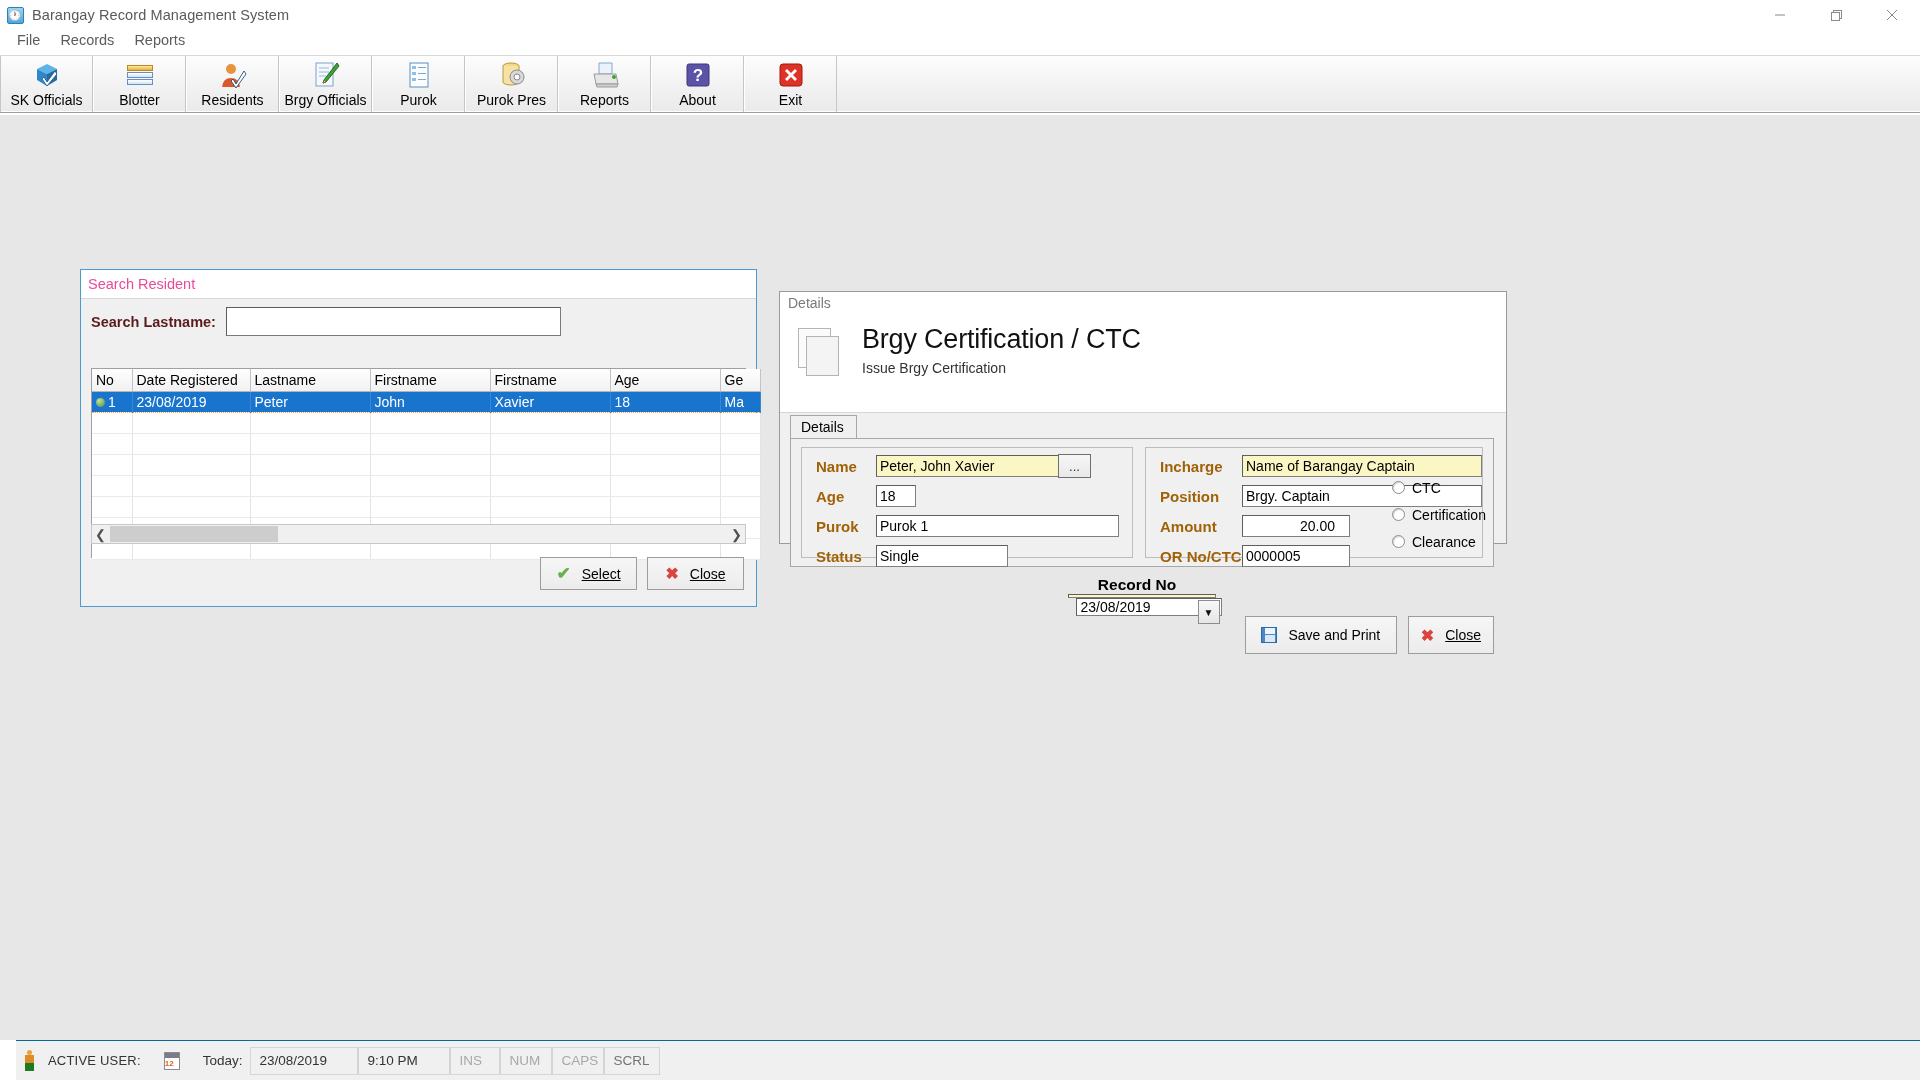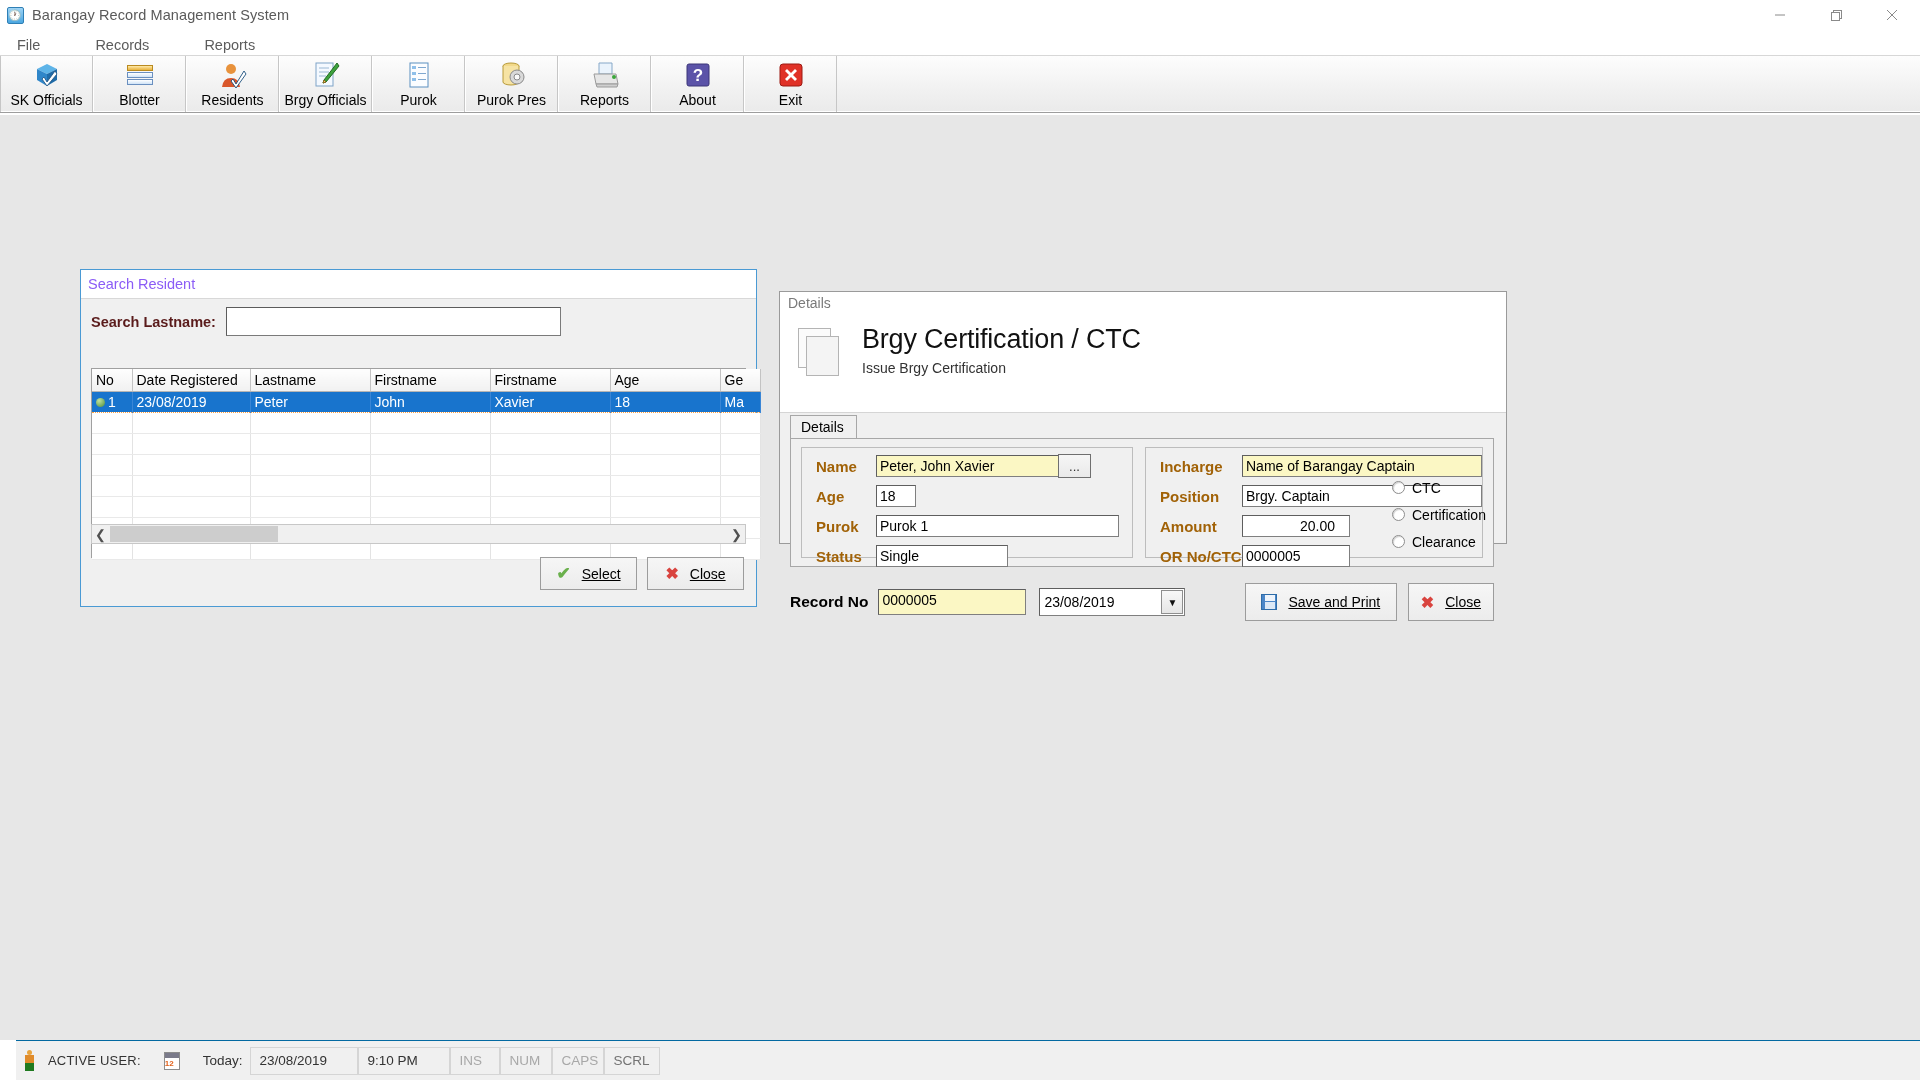--- a/index.html
+++ b/index.html
@@ -24,22 +24,22 @@
     border:1px solid #2e7fb5;border-radius:2px;
     display:flex;align-items:center;justify-content:center;
     font-size:11px;color:#fff;
   }
   #app-title{ font-size:14.5px; color:#5a5a5a; letter-spacing:0.1px;text-align:center;}
   #wincontrols{ position:absolute; right:0; top:0; height:30px; display:flex;}
   .wbtn{ width:56px;height:30px;display:flex;align-items:center;justify-content:center;
          color:#8a8a8a;font-size:15px;}
 
   
-  #menubar{ height:25px; background:#ffffff; display:flex; align-items:flex-end;
-            padding-left:7px;gap:35px; }
+  #menubar{ height:25px; background:#ffffff; display:flex; align-items:flex-start;
+            padding-left:7px; }
   .menuitem{ font-size:14.5px; color:#5c5c5c; padding:2px 10px; }
 
   
   #toolbar{
     height:58px; background:linear-gradient(#fdfdfd,#f2f2f2 55%,#eaeaea);
     border-top:1px solid #d7d7d7;
     border-bottom:1px solid #9d9d9d;
     display:flex; align-items:stretch;
     box-shadow:inset 0 -1px 0 #ffffff;
   }
@@ -64,21 +64,21 @@
               background:#e7e7e7; }
 
   
   #searchwin{
     position:absolute; left:80px; top:154px; width:677px; height:338px;
     background:#f0f0f0; border:1px solid #4a9ad4;
   }
   #searchwin-title{
     height:29px; background:#ffffff; border-bottom:1px solid #d8d8d8;
     display:flex; align-items:center; padding-left:7px;
-    font-size:14.5px; color:#8b5cf6;
+    font-size:14.5px; color:#ec4899;
   }
   #search-row{ height:45px; display:flex; align-items:center; padding-left:10px;}
   #search-label{ font-size:14.5px; font-weight:bold; color:#5a1b1b; margin-right:10px;}
   #search-input{
     width:335px; height:29px; border:1px solid #7a7a7a; border-top-color:#5c5c5c;
     border-left-color:#5c5c5c; background:#fff; font-size:14px; padding:0 3px;
     font-family:"Liberation Sans",sans-serif;
   }
 
   
@@ -178,21 +178,21 @@
 
   .radio-col{ position:absolute; left:246px; top:26px; }
   .rrow{ display:flex; align-items:center; height:27px; }
   .radio{ width:13px;height:13px;border-radius:50%;
           background:#fff;border:1px solid #8d8d8d; box-shadow:inset 1px 1px 1px #d2d2d2;
           margin-right:7px;}
   .rlabel{ font-size:14px;color:#000;}
 
   
   #recordbar{ position:absolute; left:10px; right:12px; top:163px; height:52px;
-              display:flex; align-items:center; }
+              display:flex; align-items:center;flex-direction:column; }
   #record-label{ font-size:15.5px; font-weight:bold; color:#000; margin-right:10px;}
   #record-input{ width:148px;height:26px;}
   #datepicker{
     width:146px;height:28px;margin-left:13px;background:#fff;
     border:1px solid #7f7f7f;border-top-color:#5e5e5e;border-left-color:#5e5e5e;
     display:flex; align-items:center; position:relative;
   }
   #datepicker span{ font-size:14px; padding-left:4px; color:#000;}
   #date-arrow{
     position:absolute; right:1px; top:1px; width:22px; height:24px;
@@ -582,21 +582,21 @@
         <div class="finput yellow" id="record-input">0000005</div>
 
         <div id="datepicker">
           <span>23/08/2019</span>
           <div id="date-arrow">▼</div>
         </div>
 
         <div id="detail-btns">
           <div class="winbtn bigbtn">
             <span class="ic-save"></span>
-            <span style="text-decoration:underline">Save and Print</span>
+            <span style="">Save and Print</span>
           </div>
           <div class="winbtn bigbtn" style="min-width:86px">
             <span class="ic-xred">✖</span>
             <span style="text-decoration:underline">Close</span>
           </div>
         </div>
       </div>
     </div>
   </div>
 </div>

